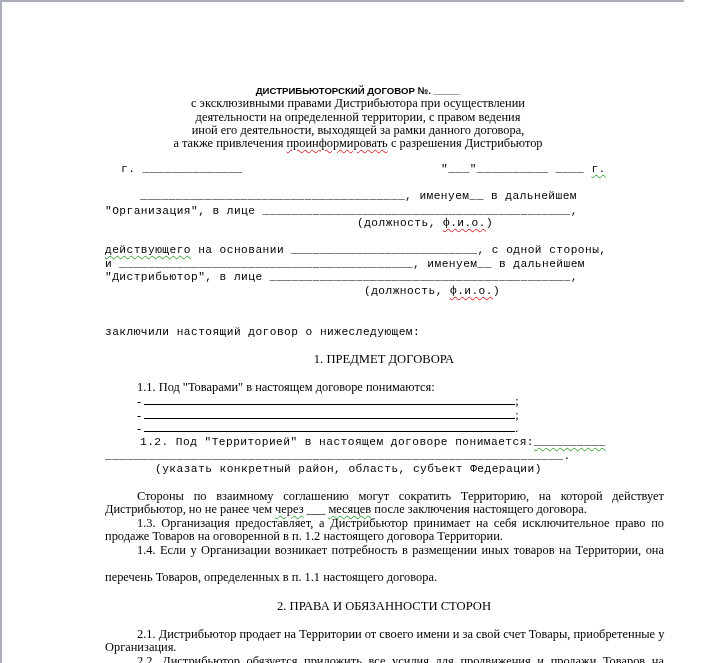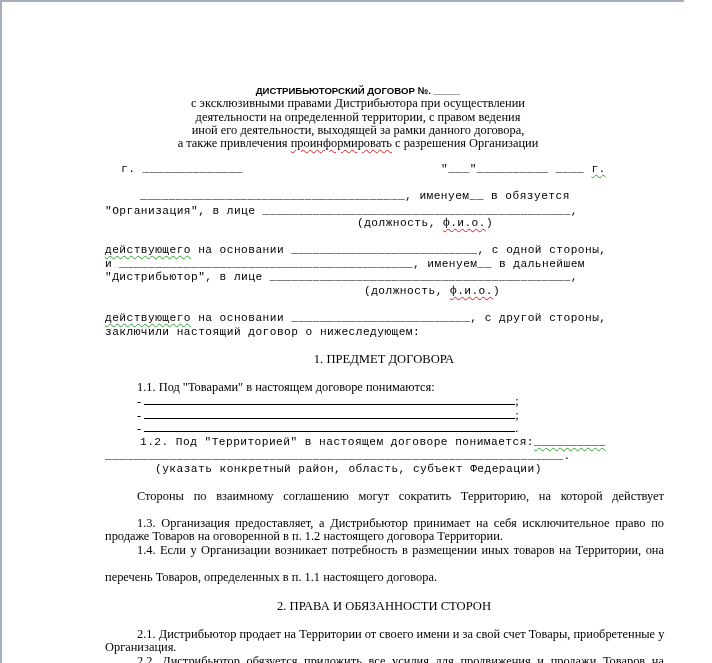--- a/index.html
+++ b/index.html
@@ -30,50 +30,50 @@
 </style>
 </head>
 <body>
 
 <div class="page">
 
   <div class="abs bold-sans center" style="left:0; width:712px; top:83px;">ДИСТРИБЬЮТОРСКИЙ ДОГОВОР №. _____</div>
   <div class="abs serif center" style="left:0; width:712px; top:94px;">с эксклюзивными правами Дистрибьютора при осуществлении</div>
   <div class="abs serif center" style="left:0; width:712px; top:108px;">деятельности на определенной территории, с правом ведения</div>
   <div class="abs serif center" style="left:0; width:712px; top:121px;">иной его деятельности, выходящей за рамки данного договора,</div>
-  <div class="abs serif center" style="left:0; width:712px; top:134px;"><span>а также привлечения</span> <span class="spell-red">проинформировать</span> <span>с разрешения Организации</span></div>
+  <div class="abs serif center" style="left:0; width:712px; top:134px;"><span>а также привлечения</span> <span class="spell-red">проинформировать</span> <span>с разрешения Дистрибьютор</span></div>
 
   <div class="abs mono" style="left:103px; top:161px;margin-left:16px;">г. ______________</div>
   <div class="abs mono" style="left:439px; top:161px;"><span>"___"__________ ____</span> <span class="spell-green">г.</span></div>
 
-  <div class="abs mono" style="left:138px; top:188px;">_____________________________________, именуем__ в обязуется</div>
+  <div class="abs mono" style="left:138px; top:188px;">_____________________________________, именуем__ в дальнейшем</div>
   <div class="abs mono" style="left:103px; top:203px;">"Организация", в лице ___________________________________________,</div>
   <div class="abs mono" style="left:355px; top:215px;"><span>(должность, </span><span class="spell-red">ф.и.о.</span><span>)</span></div>
 
   <div class="abs mono" style="left:103px; top:242px;"><span class="spell-green">действующего</span><span> на основании __________________________, с одной стороны,</span></div>
 
   <div class="abs mono" style="left:103px; top:256px;">и _________________________________________, именуем__ в дальнейшем</div>
   <div class="abs mono" style="left:103px; top:269px;">"Дистрибьютор", в лице __________________________________________,</div>
   <div class="abs mono" style="left:362px; top:283px;"><span>(должность, </span><span class="spell-red">ф.и.о.</span><span>)</span></div>
 
-  <div class="abs mono" style="left:103px; top:310px;"><span class="spell-green">действующего</span><span> на основании _________________________, с другой стороны,</span></div>
   <div class="abs mono" style="left:103px; top:324px;">заключили настоящий договор о нижеследующем:</div>
 
   <div class="abs heading center" style="left:0; width:764px; top:350px;">1. ПРЕДМЕТ ДОГОВОРА</div>
   <div class="abs serif" style="left:135px; top:378px;">1.1. Под "Товарами" в настоящем договоре понимаются:</div>
 
   <div class="abs serif" style="left:135px; top:392px;"><span>-</span> <span class="fill-line" style="width:371px;"></span><span>;</span></div>
   <div class="abs serif" style="left:135px; top:406px;"><span>-</span> <span class="fill-line" style="width:371px;"></span><span>;</span></div>
   <div class="abs serif" style="left:135px; top:419px;"><span>-</span> <span class="fill-line" style="width:371px;"></span><span>.</span></div>
 
   <div class="abs mono" style="left:138px; top:434px;"><span>1.2. Под "Территорией" в настоящем договоре понимается:</span><span class="spell-green">__________</span></div>
   <div class="abs mono" style="left:103px; top:448px;">________________________________________________________________.</div>
   <div class="abs mono" style="left:153px; top:461px;">(указать конкретный район, область, субъект Федерации)</div>
 
   <div class="abs serif just" style="left:135px; width:527px; top:487px;">Стороны по взаимному соглашению могут сократить Территорию, на которой действует</div>
+  <div class="abs serif" style="left:103px; top:500px;"><span>Дистрибьютор, но не ранее чем </span><span class="spell-green">через</span><span> ___ </span><span class="spell-green">месяцев</span><span> после заключения настоящего договора.</span></div>
 
   <div class="abs serif just" style="left:135px; width:527px; top:514px;">1.3. Организация предоставляет, а Дистрибьютор принимает на себя исключительное право по</div>
   <div class="abs serif" style="left:103px; top:527px;">продаже Товаров на оговоренной в п. 1.2 настоящего договора Территории.</div>
 
   <div class="abs serif just" style="left:135px; width:527px; top:541px;">1.4. Если у Организации возникает потребность в размещении иных товаров на Территории, она</div>
   <div class="abs serif" style="left:103px; top:568px;">перечень Товаров, определенных в п. 1.1 настоящего договора.</div>
 
   <div class="abs heading center" style="left:0; width:764px; top:597px;">2. ПРАВА И ОБЯЗАННОСТИ СТОРОН</div>
   <div class="abs serif just" style="left:135px; width:527px; top:625px;">2.1. Дистрибьютор продает на Территории от своего имени и за свой счет Товары, приобретенные у</div>
   <div class="abs serif" style="left:103px; top:638px;">Организация.</div>

